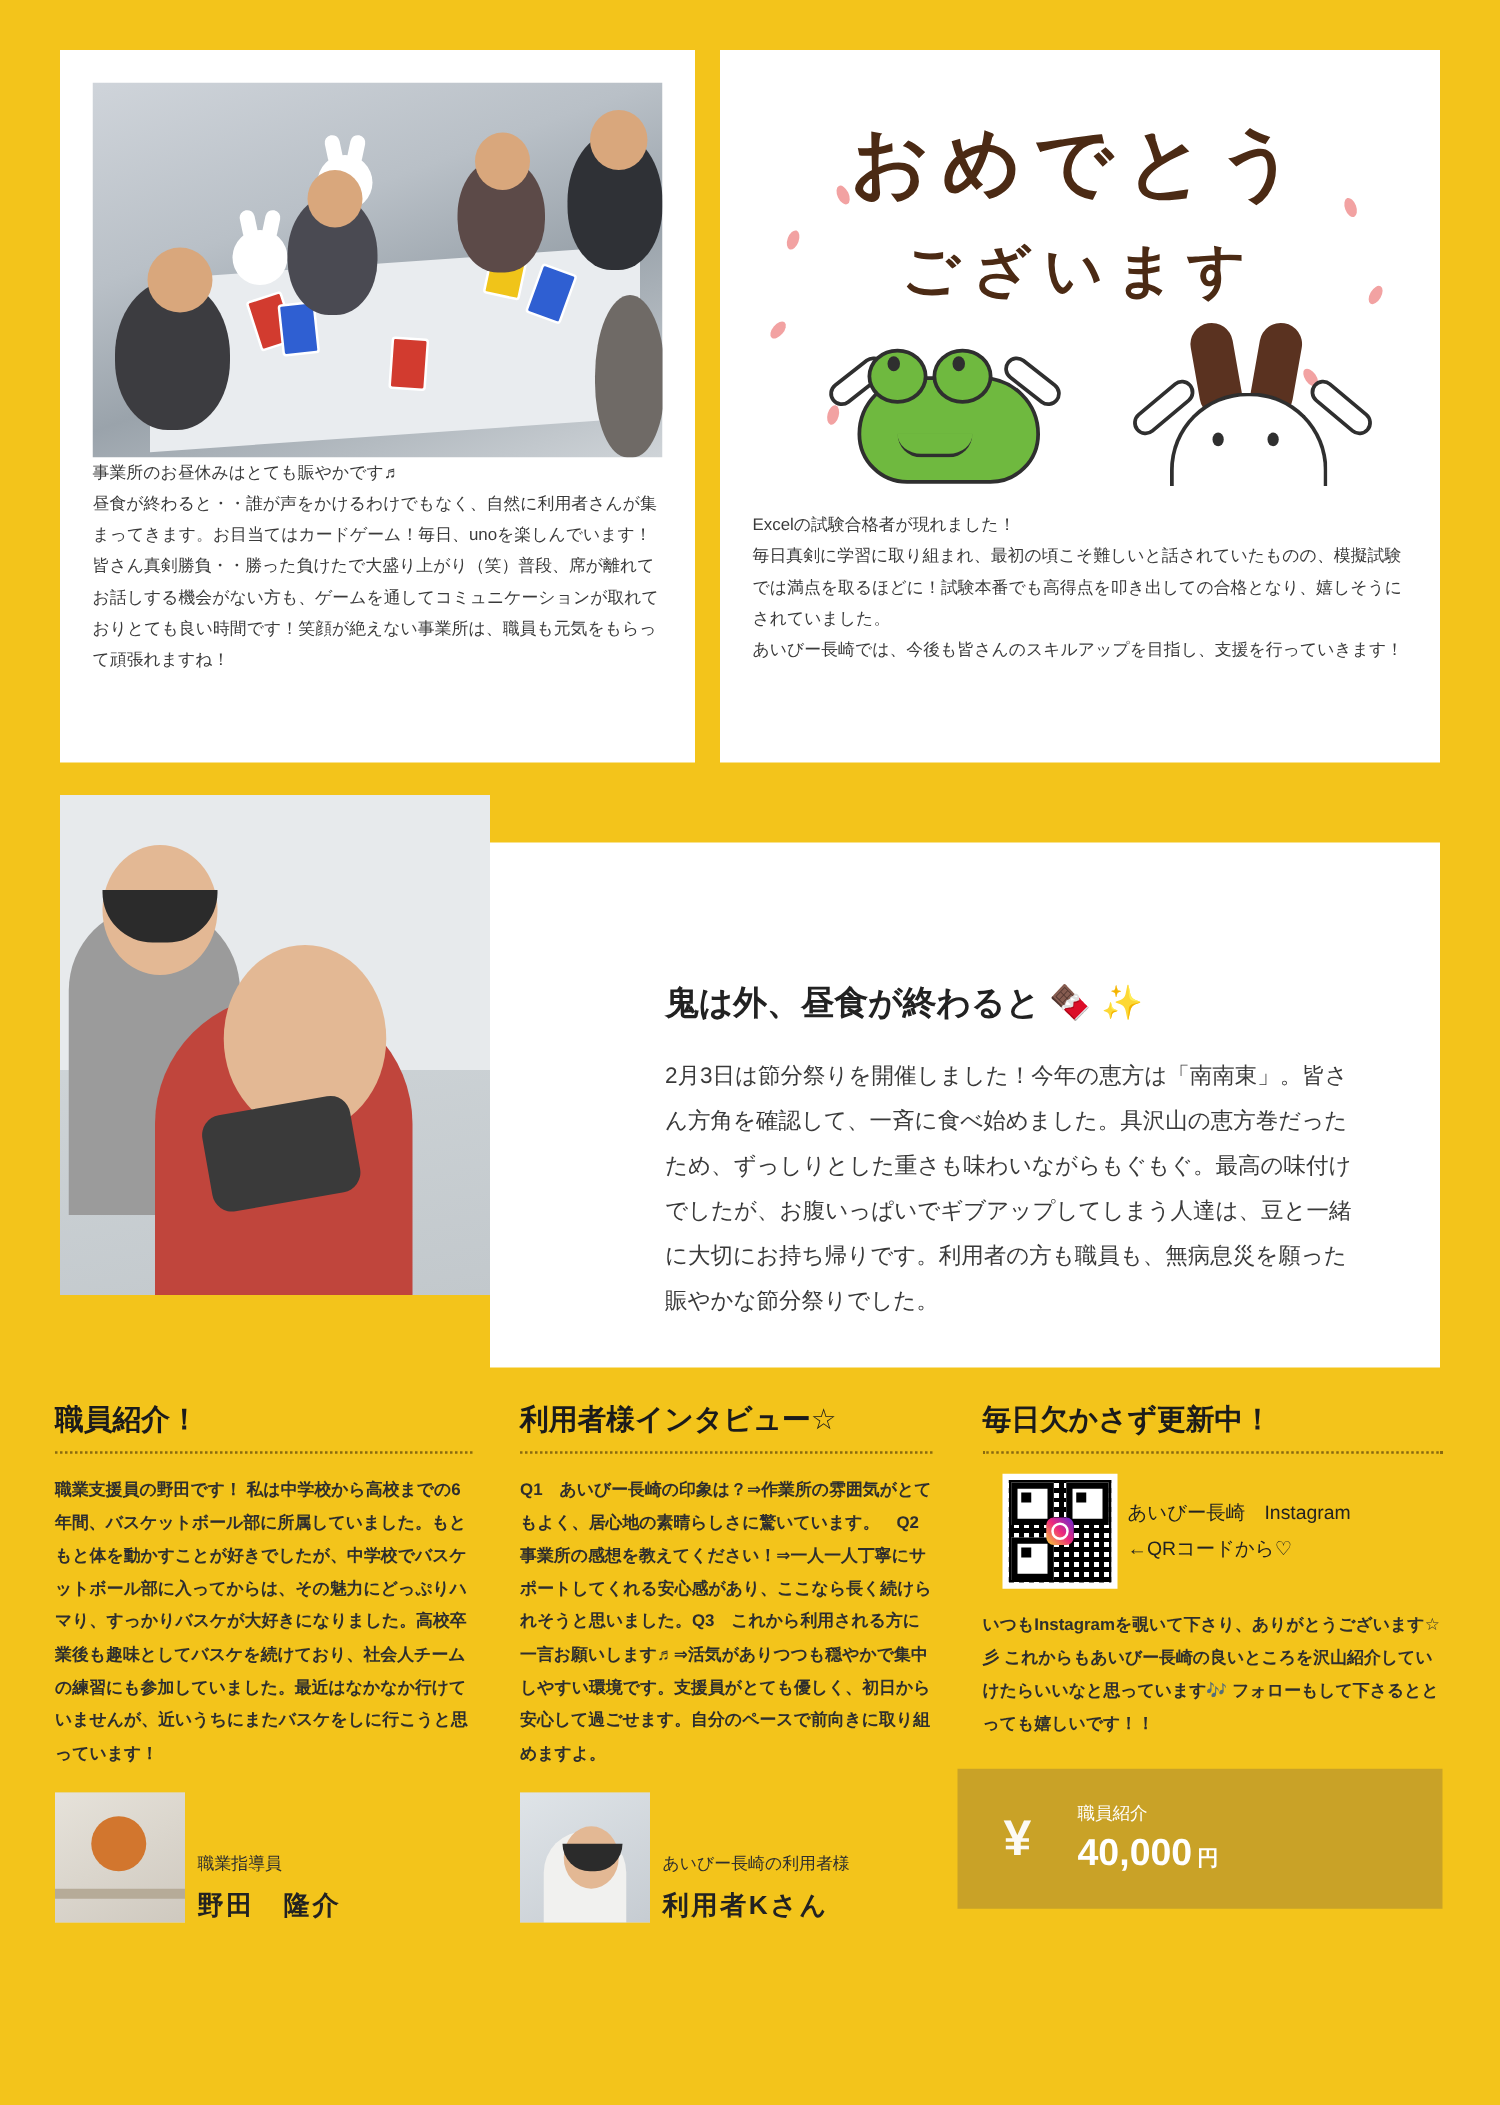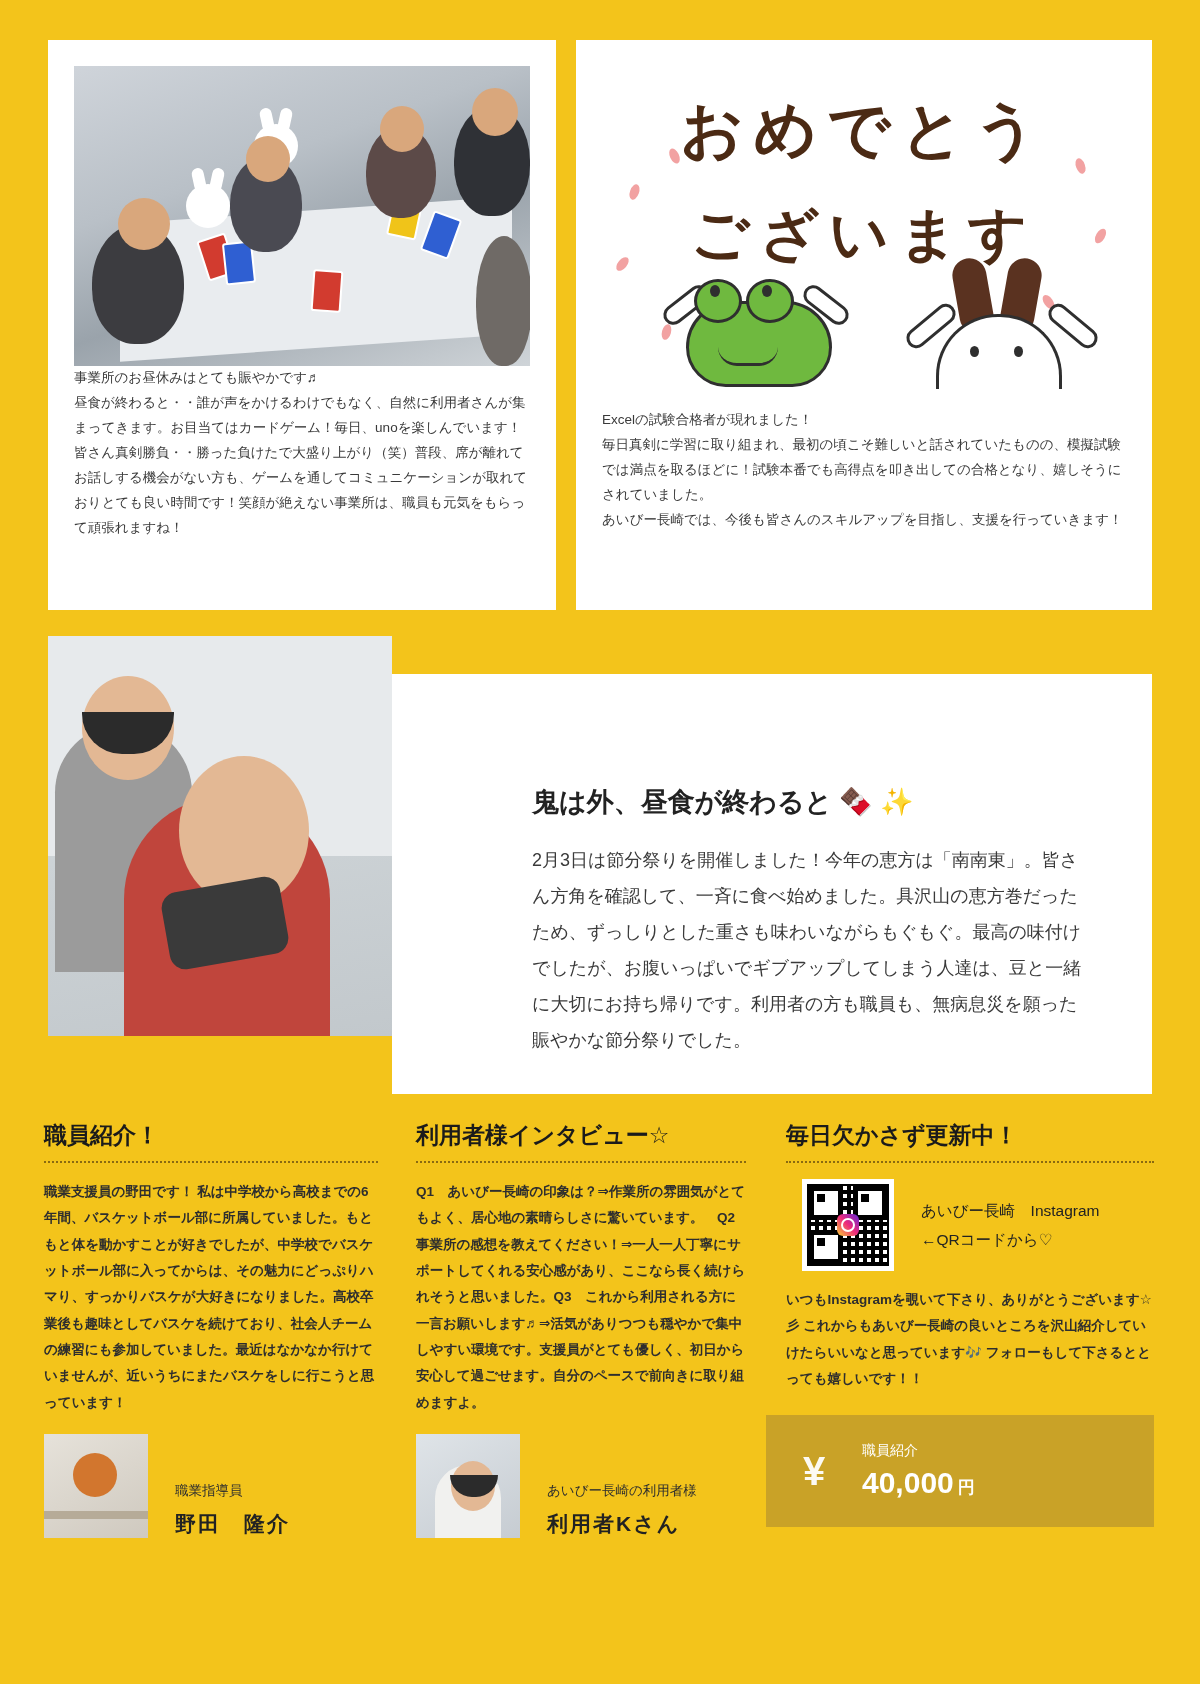--- a/index.html
+++ b/index.html
@@ -34,21 +34,21 @@
 
   
   .omedetou-wrap{
     width:520px;height:320px;position:relative;margin:6px auto 0 auto;
   }
   .ome-line{
     font-family:Liberation Sans, sans-serif;
     color:#4b2a14;font-weight:bold;text-align:center;
   }
   .ome1{font-size:62px;letter-spacing:10px;margin-top:22px;}
-  .ome2{font-size:58px;letter-spacing:10px;margin-top:24px;}
+  .ome2{font-size:46px;letter-spacing:10px;margin-top:14px;}
 
   
   .frog{position:absolute;left:60px;top:185px;width:180px;height:110px;}
   .frog-body{position:absolute;left:22px;top:28px;width:140px;height:80px;background:#6fb93f;border-radius:70px 70px 60px 60px;border:3px solid #2f2f2f;}
   .frog-eye{position:absolute;width:42px;height:38px;background:#6fb93f;border:3px solid #2f2f2f;border-radius:50%;top:6px;}
   .frog-eye.l{left:30px;}
   .frog-eye.r{left:82px;}
   .frog-pupil{position:absolute;width:10px;height:12px;background:#2f2f2f;border-radius:50%;top:12px;}
   .frog-pupil.l{left:46px;}
   .frog-pupil.r{left:98px;}
@@ -80,27 +80,27 @@
   
   .bottom{position:absolute;left:0;top:1100px;width:1200px;height:584px;}
   .col{position:absolute;top:20px;}
   #col1{left:44px;width:334px;}
   #col2{left:416px;width:330px;}
   #col3{left:786px;width:368px;}
   .col-title{font-size:23px;font-weight:bold;color:#1b1b1b;padding-bottom:10px;}
   .dotted{border-bottom:2px dotted #8a6a10;margin-bottom:16px;}
   .col-body{font-size:13.5px;line-height:1.95;color:#2e2e2e;font-weight:bold;}
 
-  .profile{display:flex;align-items:flex-end;gap:27px;margin-top:18px;}
+  .profile{display:flex;align-items:flex-end;gap:10px;margin-top:18px;}
   .thumb{width:104px;height:104px;overflow:hidden;position:relative;background:#ddd;}
   .prof-text .role{font-size:13.5px;color:#2e2e2e;margin-bottom:10px;}
   .prof-text .name{font-size:21px;font-weight:bold;letter-spacing:2px;}
 
   
-  .qr-row{display:flex;align-items:center;gap:27px;margin-bottom:16px;padding-left:16px;}
+  .qr-row{display:flex;align-items:center;gap:8px;margin-bottom:16px;padding-left:16px;}
   .qr{width:92px;height:92px;background:#fff;padding:5px;box-sizing:border-box;position:relative;}
   .qr-canvas{width:100%;height:100%;position:relative;background:
      repeating-linear-gradient(90deg,#000 0 4px,#fff 4px 8px),
      repeating-linear-gradient(0deg,#000 0 4px,#fff 4px 8px);
      background-blend-mode:multiply;}
   .qr-eye{position:absolute;width:24px;height:24px;border:5px solid #000;background:#fff;}
   .qr-eye i{display:block;width:8px;height:8px;background:#000;margin:3px;}
   .qr-ig{position:absolute;left:50%;top:50%;transform:translate(-50%,-50%);
      width:22px;height:22px;border-radius:6px;background:linear-gradient(45deg,#f9ce34,#ee2a7b,#6228d7);
      display:flex;align-items:center;justify-content:center;}

